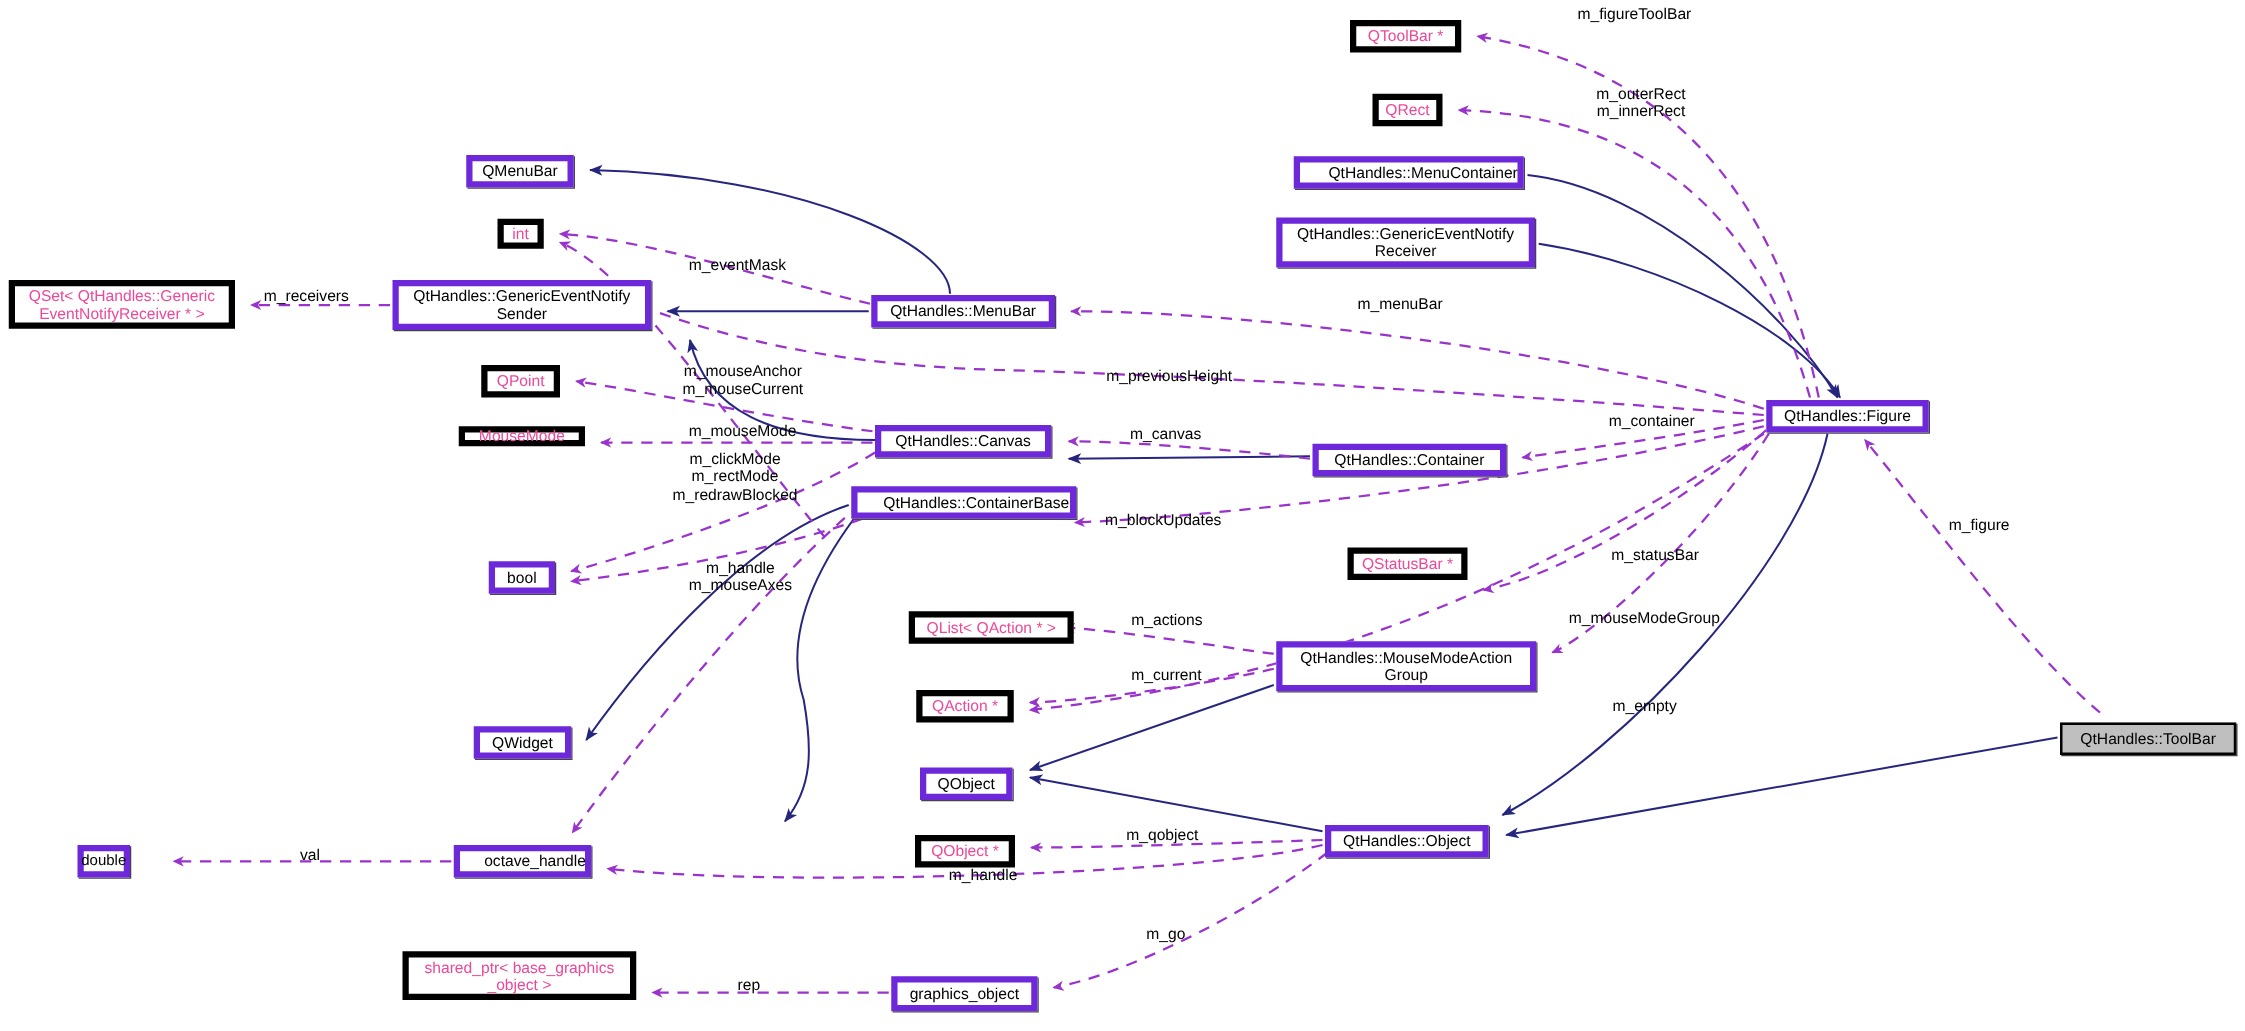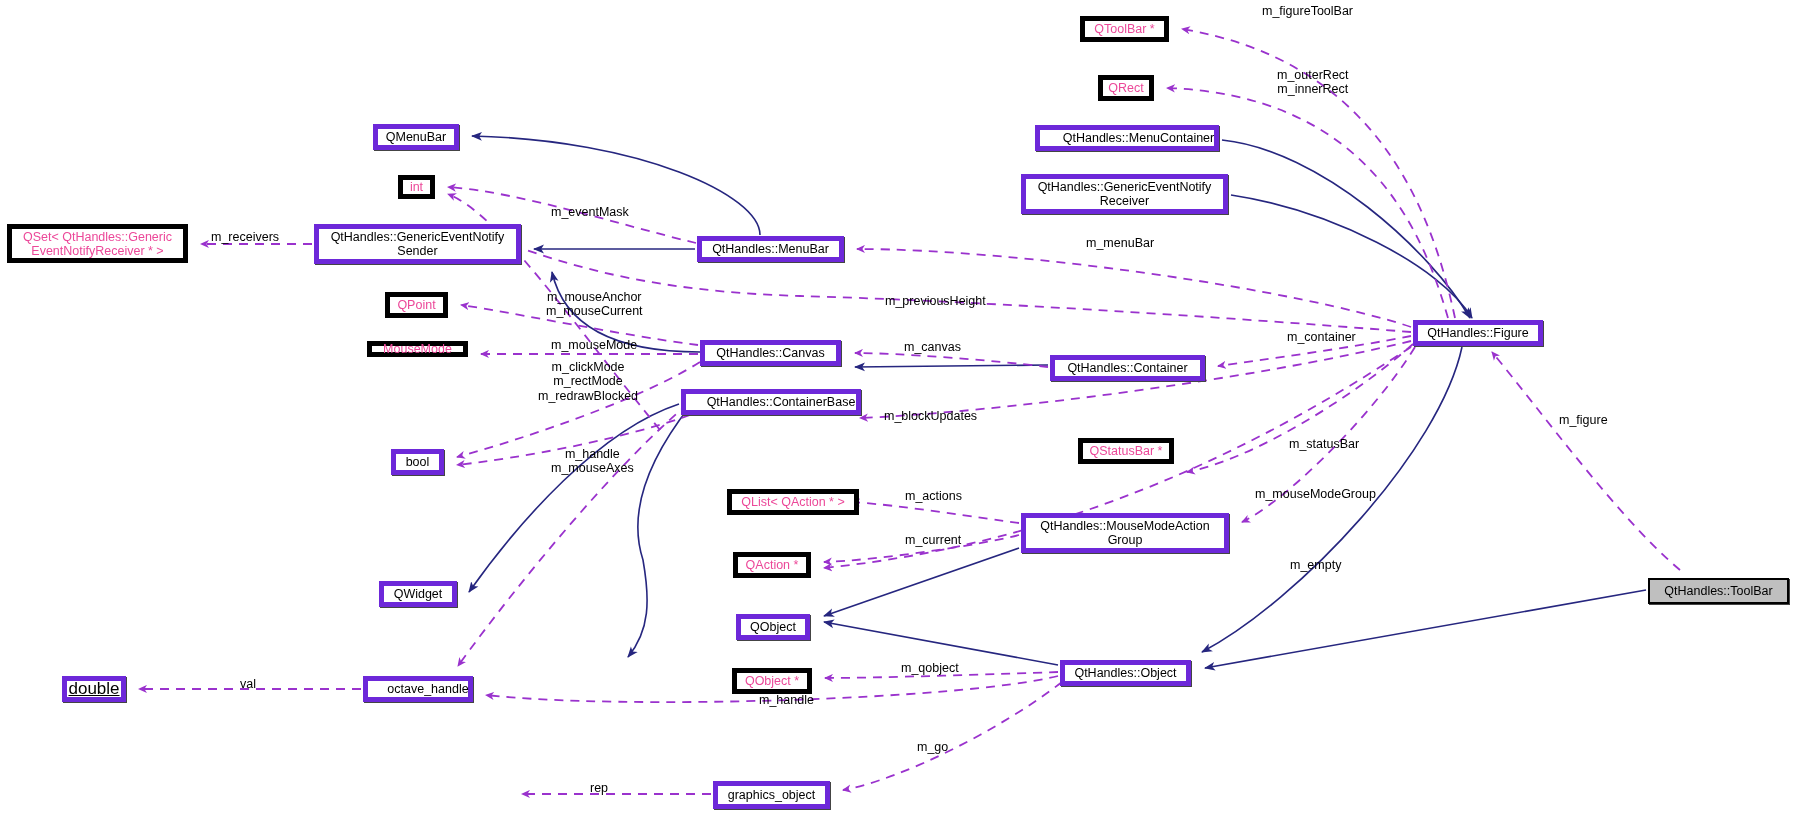--- a/index.html
+++ b/index.html
@@ -169,22 +169,24 @@
   <div class="node node-light" style="left:385px; top:292px; width:63px; height:26px; font-size:12.5px;">QPoint</div>
 
   <div class="node node-light" style="left:367px; top:341px; width:101px; height:16px; font-size:12.5px;">MouseMode</div>
 
   <div class="node node-solid" style="left:391px; top:449px; width:53px; height:26px; font-size:12.5px;">bool</div>
 
   <div class="node node-solid" style="left:379px; top:581px; width:78px; height:26px; font-size:12.5px;">QWidget</div>
 
   <div class="node node-solid" style="left:363px; top:676px; width:110px; height:26px; font-size:12.5px;padding-left:20px;">octave_handle</div>
 
-  <div class="node node-solid" style="left:62px; top:676px; width:64px; height:26px; font-size:17px;text-decoration:underline;">double</div>
-
+  <div class="node node-solid" style="left:62px; top:676px; width:42px; height:26px; font-size:12px;">double</div>
+
+  <div class="node node-light" style="left:322px; top:761px; width:187px; height:39px; font-size:12.5px;">shared_ptr&lt; base_graphics
+_object &gt;</div>
 
   <div class="node node-solid" style="left:697px; top:236px; width:147px; height:26px; font-size:12.5px;">QtHandles::MenuBar</div>
 
   <div class="node node-solid" style="left:700px; top:340px; width:141px; height:26px; font-size:12.5px;">QtHandles::Canvas</div>
 
   <div class="node node-solid" style="left:681px; top:389px; width:180px; height:26px; font-size:12.5px;padding-left:20px;">QtHandles::ContainerBase</div>
 
   <div class="node node-light" style="left:703px; top:489px; width:132px; height:26px; font-size:12.5px;margin-left:24px;">QList&lt; QAction * &gt;</div>
 
   <div class="node node-light" style="left:733px; top:552px; width:78px; height:26px; font-size:12.5px;">QAction *</div>

